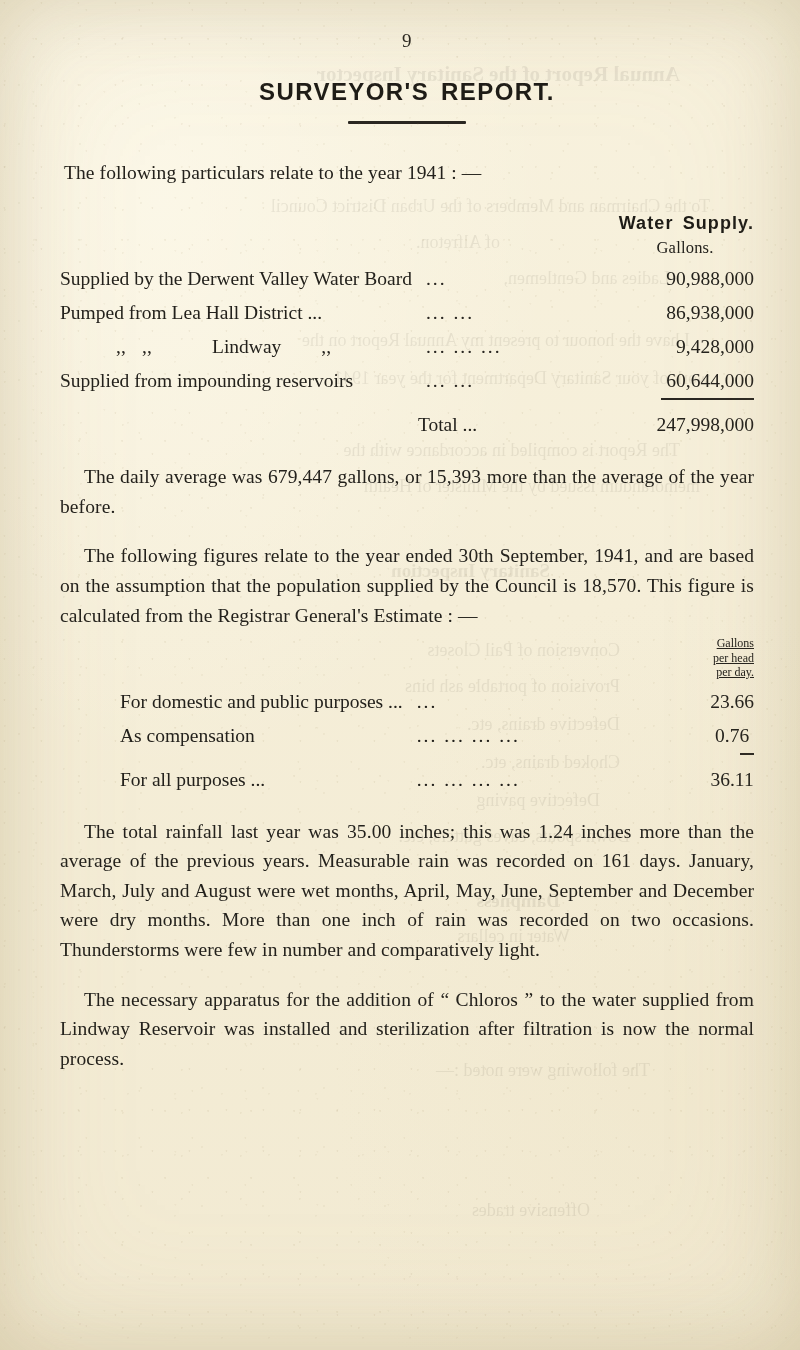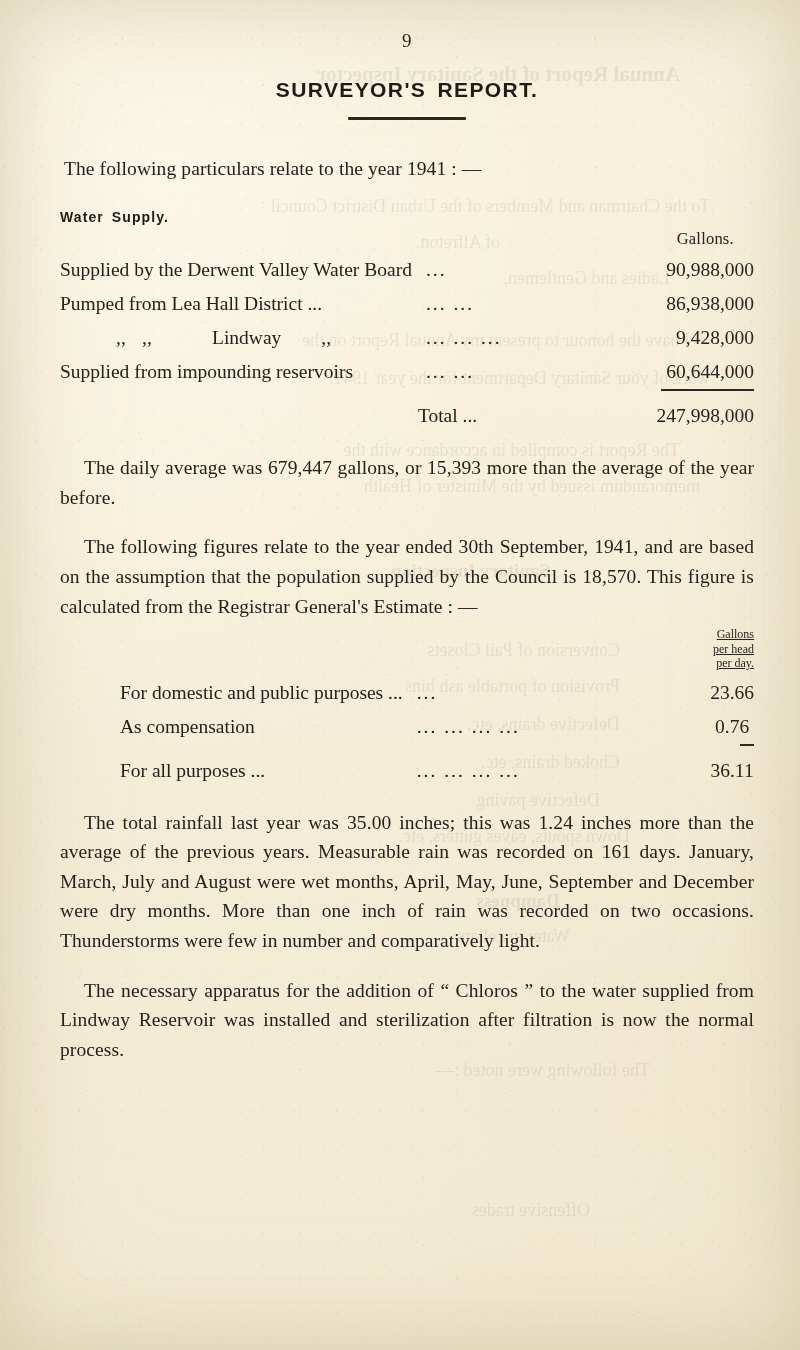--- a/index.html
+++ b/index.html
@@ -75,21 +75,21 @@
     text-align: center;
     font-size: 19px;
     margin-top: 30px;
     letter-spacing: 0.5px;
   }
 
   .report-title {
     text-align: center;
     margin-top: 26px;
     font-family: "Liberation Sans", "DejaVu Sans", sans-serif;
-    font-size: 21px;
+    font-size: 24px;
     font-weight: 700;
     letter-spacing: 1.4px;
     word-spacing: 4px;
     color: #1d1b16;
   }
 
   .title-rule {
     width: 118px;
     height: 2.6px;
     background: #2a2722;
@@ -106,41 +106,41 @@
     letter-spacing: 0.1px;
   }
 
   .intro {
     margin-top: 34px !important;
     text-align: left !important;
     padding-left: 4px;
   }
 
   .section-head {
-    text-align: left;
+    text-align: right;
     font-family: "Liberation Sans", "DejaVu Sans", sans-serif;
-    font-size: 14px;
+    font-size: 18px;
     font-weight: 700;
     letter-spacing: 1.1px;
     word-spacing: 3px;
     margin-top: 26px;
     color: #1d1b16;
   }
 
   
   .supply-table {
     width: 100%;
     border-collapse: collapse;
     margin-top: 4px;
     font-size: 19.5px;
   }
   .supply-table td { padding: 0; vertical-align: baseline; }
 
   .units-head {
-    text-align: center;
+    text-align: left;
     font-size: 16.5px;
     padding-bottom: 4px !important;
     letter-spacing: 0.2px;
   }
 
   .st-label {
     white-space: nowrap;
     padding-right: 6px !important;
   }
   .st-label.indent { padding-left: 56px !important; }

